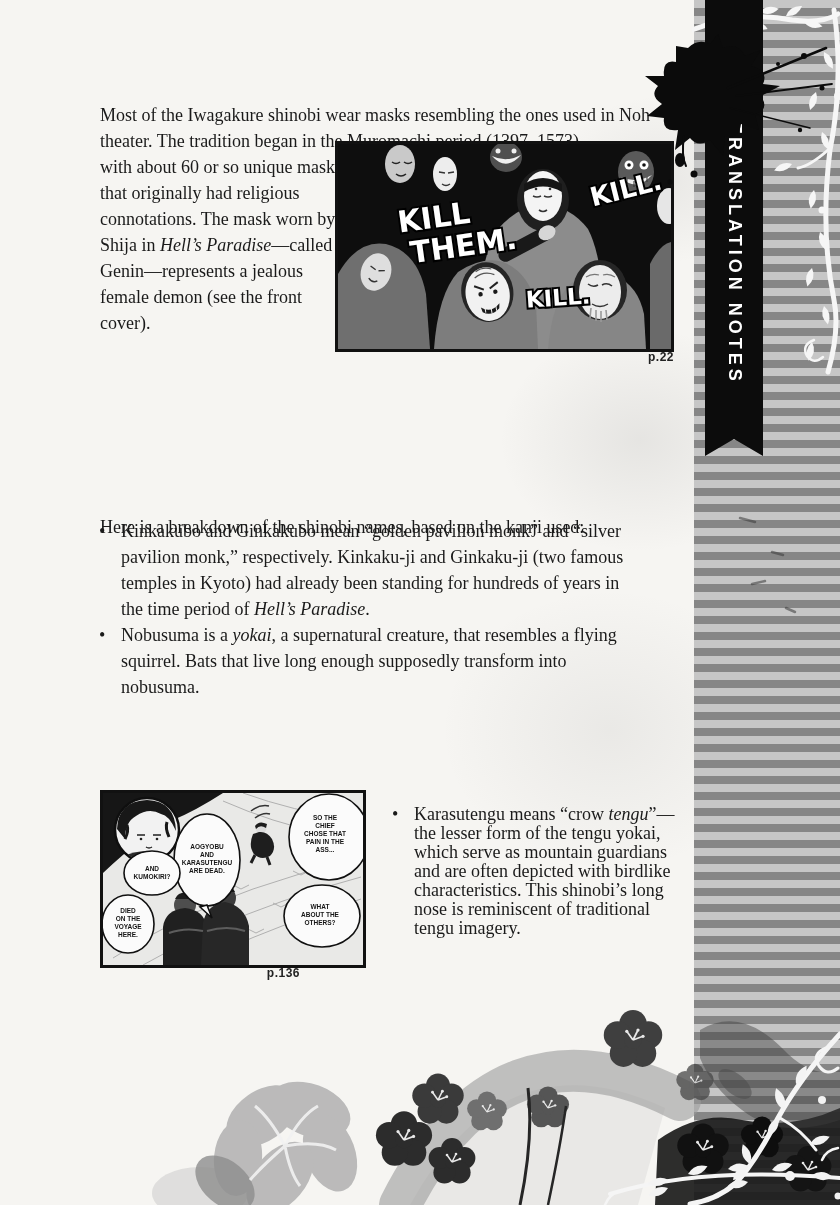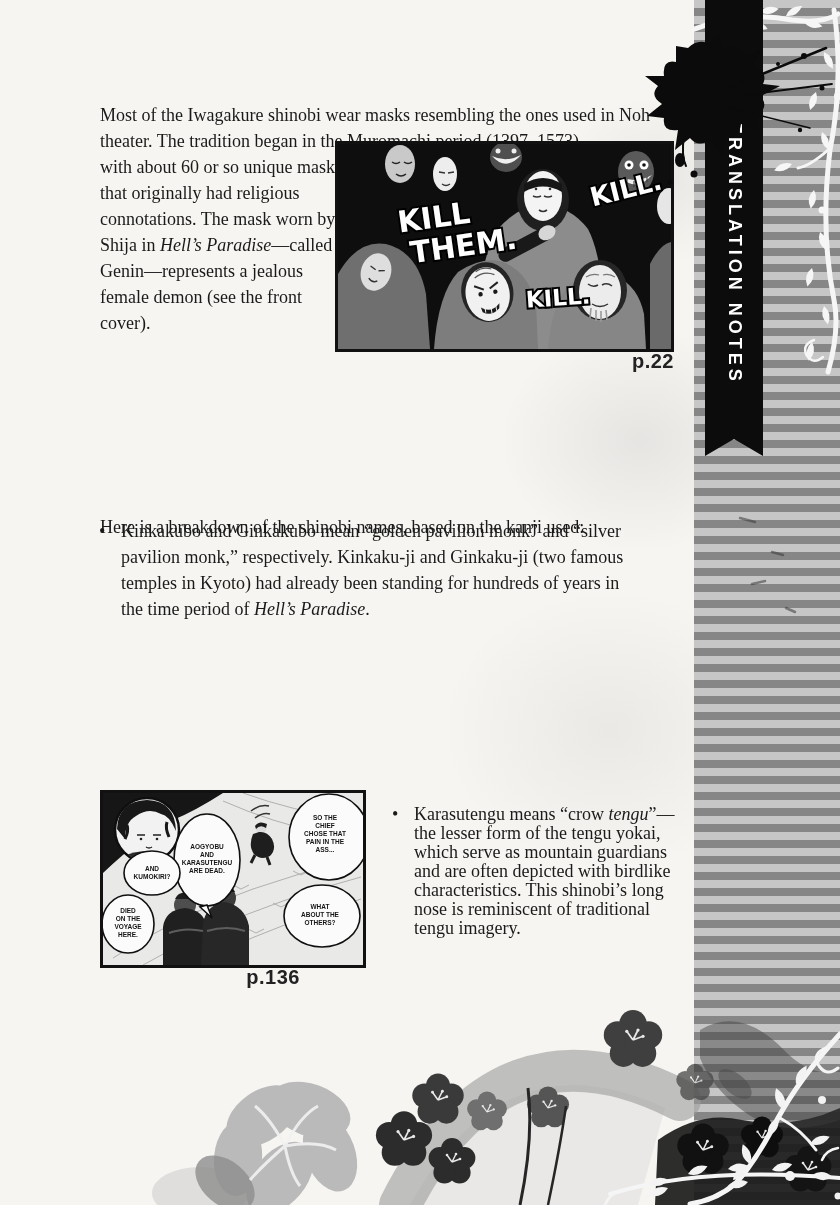--- a/index.html
+++ b/index.html
@@ -44,21 +44,21 @@
   .karasu li{position:relative; padding-left:26px;}
   .karasu li::before{content:"\2022"; position:absolute; left:4px; top:0;}
   .bold{font-weight:bold;}
   
   .panel{position:absolute; border:3px solid #111; background:#0e0e0e; z-index:2;}
   .panel1{left:335px; top:141px; width:333px; height:205px;}
   .panel2{left:100px; top:790px; width:260px; height:172px; background:#e9e9e7;}
   .panel svg{display:block;}
   .caption{
     position:absolute; font-family:"Liberation Sans", sans-serif; font-weight:bold;
-    font-size:20px; color:#222; letter-spacing:.5px; z-index:2;
+    font-size:12px; color:#222; letter-spacing:.5px; z-index:2;
   }
   .cap1{left:335px; top:350px; width:339px; text-align:right;}
   .cap2{left:100px; top:966px; width:200px; text-align:right;}
   .sfx{font-family:"DejaVu Sans", sans-serif; font-weight:900;}
   .bub{font-family:"Liberation Sans", sans-serif; font-weight:bold;}
 </style>
 </head>
 <body>
 
 <div class="page">
@@ -213,20 +213,21 @@
         <text x="188" y="162" font-size="23" transform="rotate(-4 215 156)">KILL.</text>
       </g>
     </svg>
   </figure>
   <div class="caption cap1">p.22</div>
 
 
   <p class="tb bd-intro">Here is a breakdown of the shinobi names, based on the kanji used:</p>
   <ul class="tb bullets">
     <li><span>Kinkakubo and Ginkakubo mean “golden pavilion monk” and “silver pavilion monk,” respectively. Kinkaku-ji and Ginkaku-ji (two famous temples in Kyoto) had already been standing for hundreds of years in the time period of </span><i>Hell’s Paradise</i><span>.</span></li>
+    <li><span>Nobusuma is a </span><i>yokai</i><span>, a supernatural creature, that resembles a flying squirrel. Bats that live long enough supposedly transform into nobusuma.</span></li>
   </ul>
 
   <figure class="panel panel2" style="margin:0">
     <svg width="260" height="172" viewBox="0 0 260 172">
       <rect width="260" height="172" fill="#e9e9e7"></rect>
 
       <g stroke="#b0b0b0" stroke-width="1" fill="none">
         <path d="M10,165 Q80,120 150,96 Q205,78 258,62"></path>
         <path d="M40,172 Q110,132 180,108 Q220,94 258,84"></path>
         <path d="M90,172 Q150,142 210,122 Q235,114 258,106"></path>

